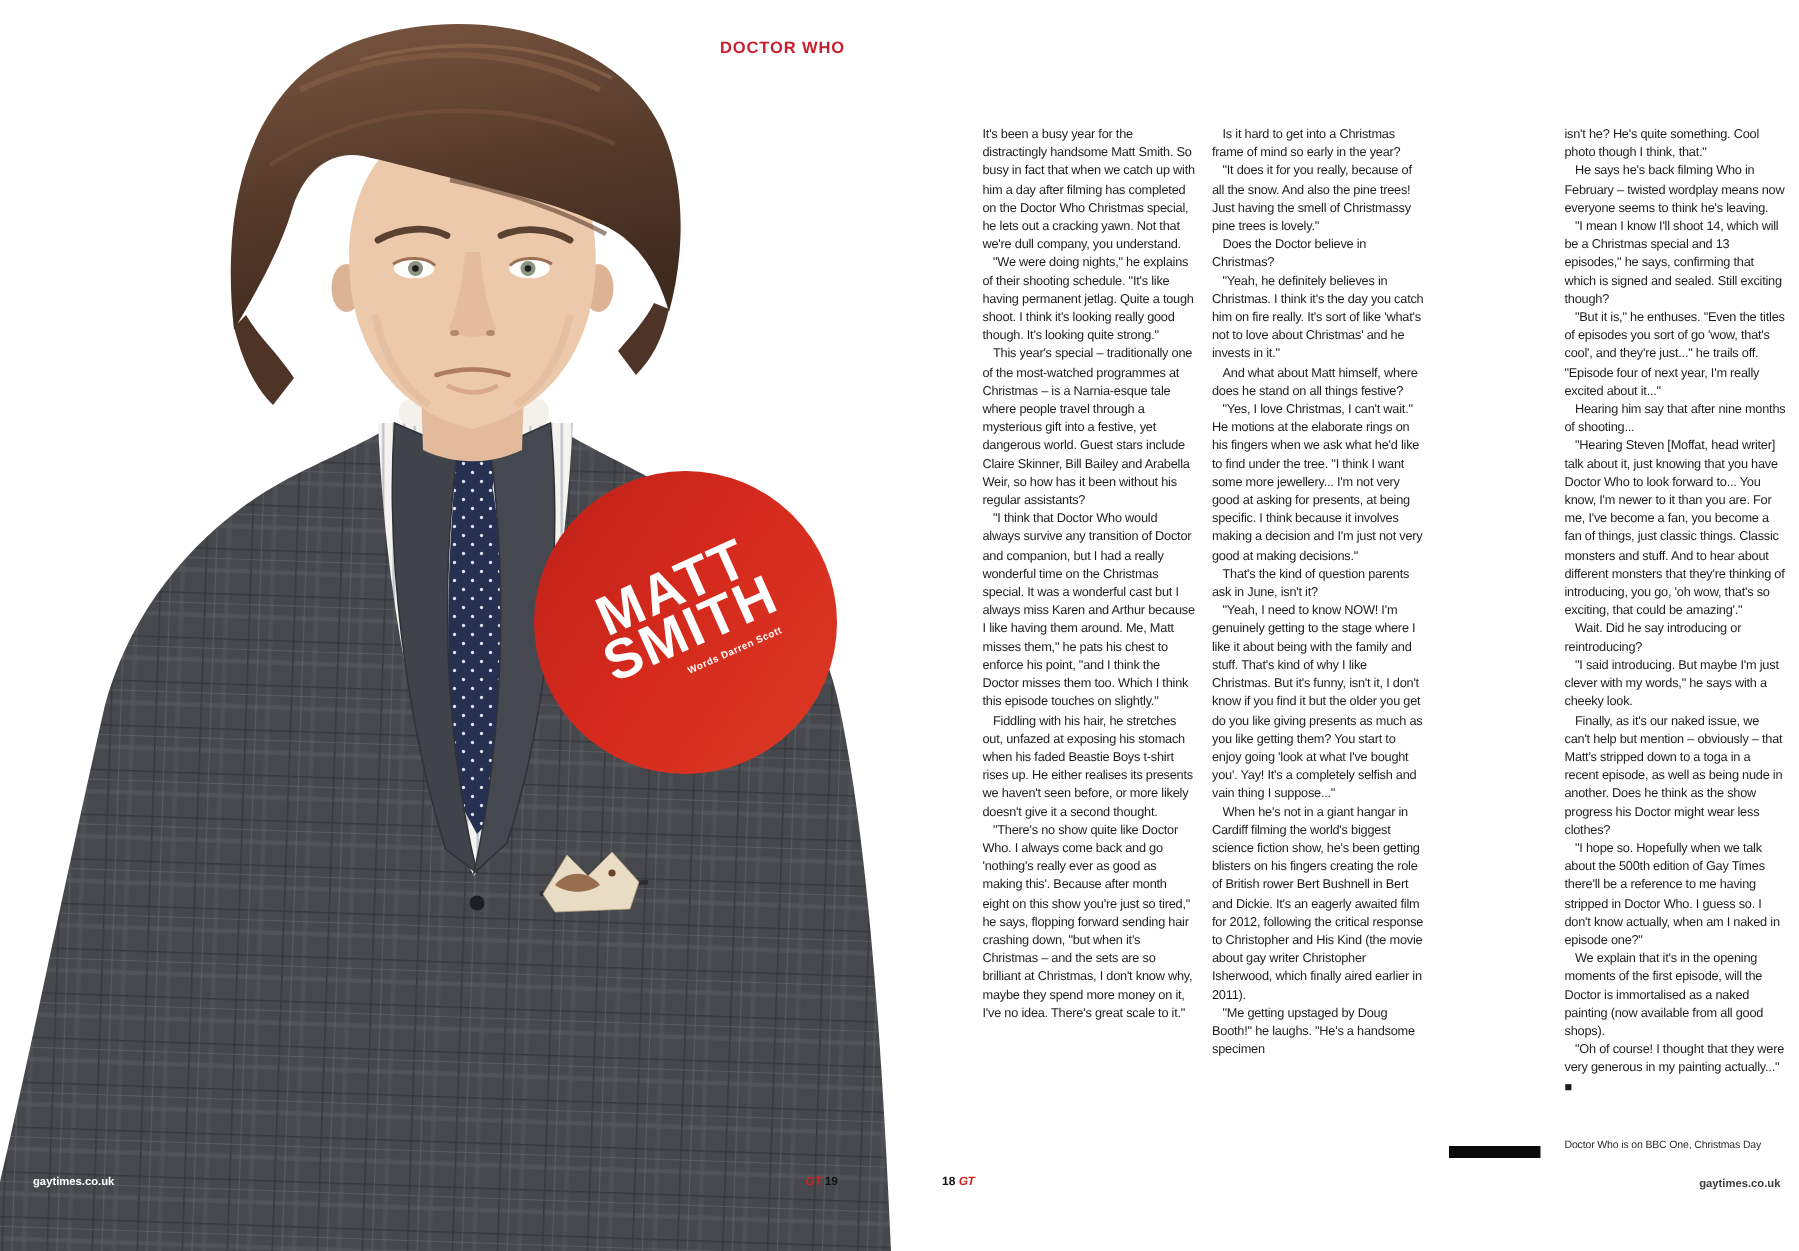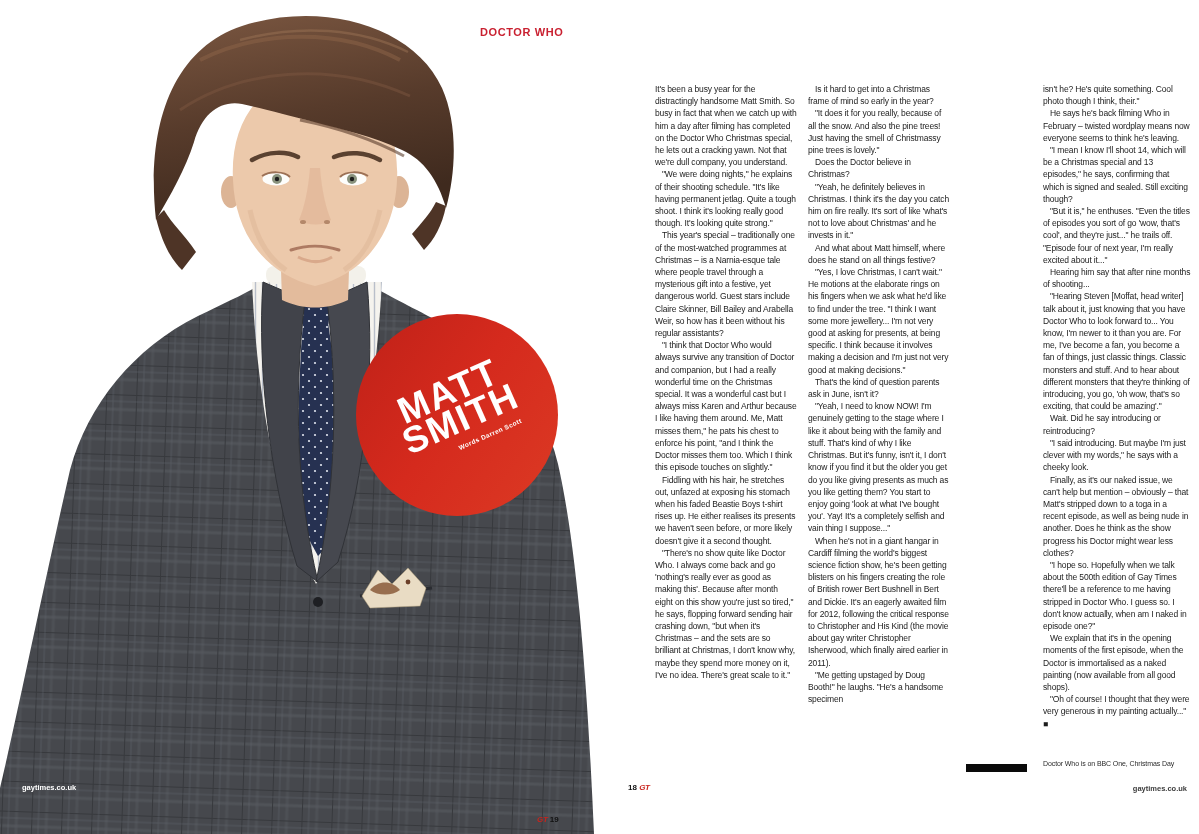--- a/index.html
+++ b/index.html
@@ -25,21 +25,21 @@
   .col{position:absolute;top:83px;font-size:8.5px;line-height:12.2px;color:#1c1c1c;
        letter-spacing:-.15px;}
   .col-1{left:655px;width:142px;}
   .col-2{left:808px;width:143px;}
   .col-3{left:1043px;width:148px;}
   .para{margin:0;}
   .ind{text-indent:7px;}
 
   
   .pageno{position:absolute;top:783px;font-size:8px;font-weight:bold;color:#111;}
-  .pageno-left{left:537px;margin-top:32px;}
+  .pageno-left{left:537px;}
   .pageno-right{left:628px;}
   .gt{color:#c9241d;font-style:italic;letter-spacing:-.3px;}
   .end-bar{position:absolute;left:966px;top:764px;width:61px;height:8px;background:#0a0a0a;}
   .caption{position:absolute;left:1043px;top:760px;width:150px;font-size:7px;color:#2b2b2b;letter-spacing:-.1px;}
   .footer-url{position:absolute;right:12px;top:784px;font-size:7.5px;font-weight:bold;color:#3c3c3c;}
   .watermark{position:absolute;left:22px;top:783px;font-size:7.5px;font-weight:bold;color:#ffffff;}
 </style>
 </head>
 <body>
 
@@ -151,31 +151,31 @@
       <p class="para ind">Does the Doctor believe in Christmas?</p>
       <p class="para ind">"Yeah, he definitely believes in Christmas. I think it's the day you catch him on fire really. It's sort of like 'what's not to love about Christmas' and he invests in it."</p>
       <p class="para ind">And what about Matt himself, where does he stand on all things festive?</p>
       <p class="para ind">"Yes, I love Christmas, I can't wait." He motions at the elaborate rings on his fingers when we ask what he'd like to find under the tree. "I think I want some more jewellery... I'm not very good at asking for presents, at being specific. I think because it involves making a decision and I'm just not very good at making decisions."</p>
       <p class="para ind">That's the kind of question parents ask in June, isn't it?</p>
       <p class="para ind">"Yeah, I need to know NOW! I'm genuinely getting to the stage where I like it about being with the family and stuff. That's kind of why I like Christmas. But it's funny, isn't it, I don't know if you find it but the older you get do you like giving presents as much as you like getting them? You start to enjoy going 'look at what I've bought you'. Yay! It's a completely selfish and vain thing I suppose..."</p>
       <p class="para ind">When he's not in a giant hangar in Cardiff filming the world's biggest science fiction show, he's been getting blisters on his fingers creating the role of British rower Bert Bushnell in Bert and Dickie. It's an eagerly awaited film for 2012, following the critical response to Christopher and His Kind (the movie about gay writer Christopher Isherwood, which finally aired earlier in 2011).</p>
       <p class="para ind">"Me getting upstaged by Doug Booth!" he laughs. "He's a handsome specimen</p>
     </div>
   <div class="col col-3">
-      <p class="para">isn't he? He's quite something. Cool photo though I think, their."</p>
+      <p class="para">isn't he? He's quite something. Cool photo though I think, that."</p>
       <p class="para ind">He says he's back filming Who in February – twisted wordplay means now everyone seems to think he's leaving.</p>
       <p class="para ind">"I mean I know I'll shoot 14, which will be a Christmas special and 13 episodes," he says, confirming that which is signed and sealed. Still exciting though?</p>
       <p class="para ind">"But it is," he enthuses. "Even the titles of episodes you sort of go 'wow, that's cool', and they're just..." he trails off. "Episode four of next year, I'm really excited about it..."</p>
       <p class="para ind">Hearing him say that after nine months of shooting...</p>
       <p class="para ind">"Hearing Steven [Moffat, head writer] talk about it, just knowing that you have Doctor Who to look forward to... You know, I'm newer to it than you are. For me, I've become a fan, you become a fan of things, just classic things. Classic monsters and stuff. And to hear about different monsters that they're thinking of introducing, you go, 'oh wow, that's so exciting, that could be amazing'."</p>
       <p class="para ind">Wait. Did he say introducing or reintroducing?</p>
       <p class="para ind">"I said introducing. But maybe I'm just clever with my words," he says with a cheeky look.</p>
       <p class="para ind">Finally, as it's our naked issue, we can't help but mention – obviously – that Matt's stripped down to a toga in a recent episode, as well as being nude in another. Does he think as the show progress his Doctor might wear less clothes?</p>
       <p class="para ind">"I hope so. Hopefully when we talk about the 500th edition of Gay Times there'll be a reference to me having stripped in Doctor Who. I guess so. I don't know actually, when am I naked in episode one?"</p>
-      <p class="para ind">We explain that it's in the opening moments of the first episode, when the Doctor is immortalised as a naked painting (now available from all good shops).</p>
+      <p class="para ind">We explain that it's in the opening moments of the first episode, will the Doctor is immortalised as a naked painting (now available from all good shops).</p>
       <p class="para ind">"Oh of course! I thought that they were very generous in my painting actually..." ■</p>
     </div>
 
   <div class="watermark">gaytimes.co.uk</div>
   <div class="pageno pageno-left">
     <span class="gt">GT</span>&nbsp;<span>19</span>
   </div>
   <div class="pageno pageno-right">
     <span>18</span>&nbsp;<span class="gt">GT</span>
   </div>

